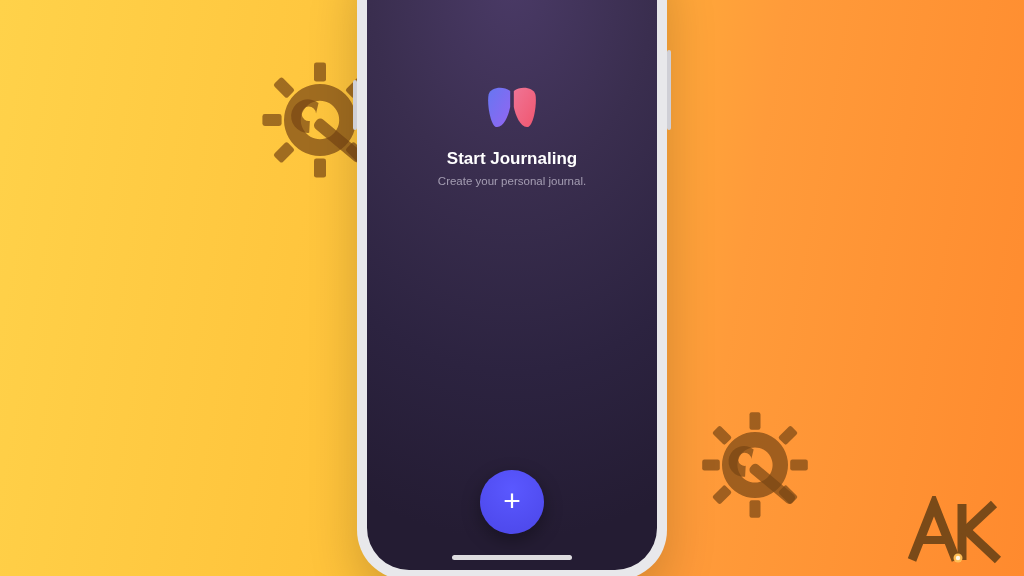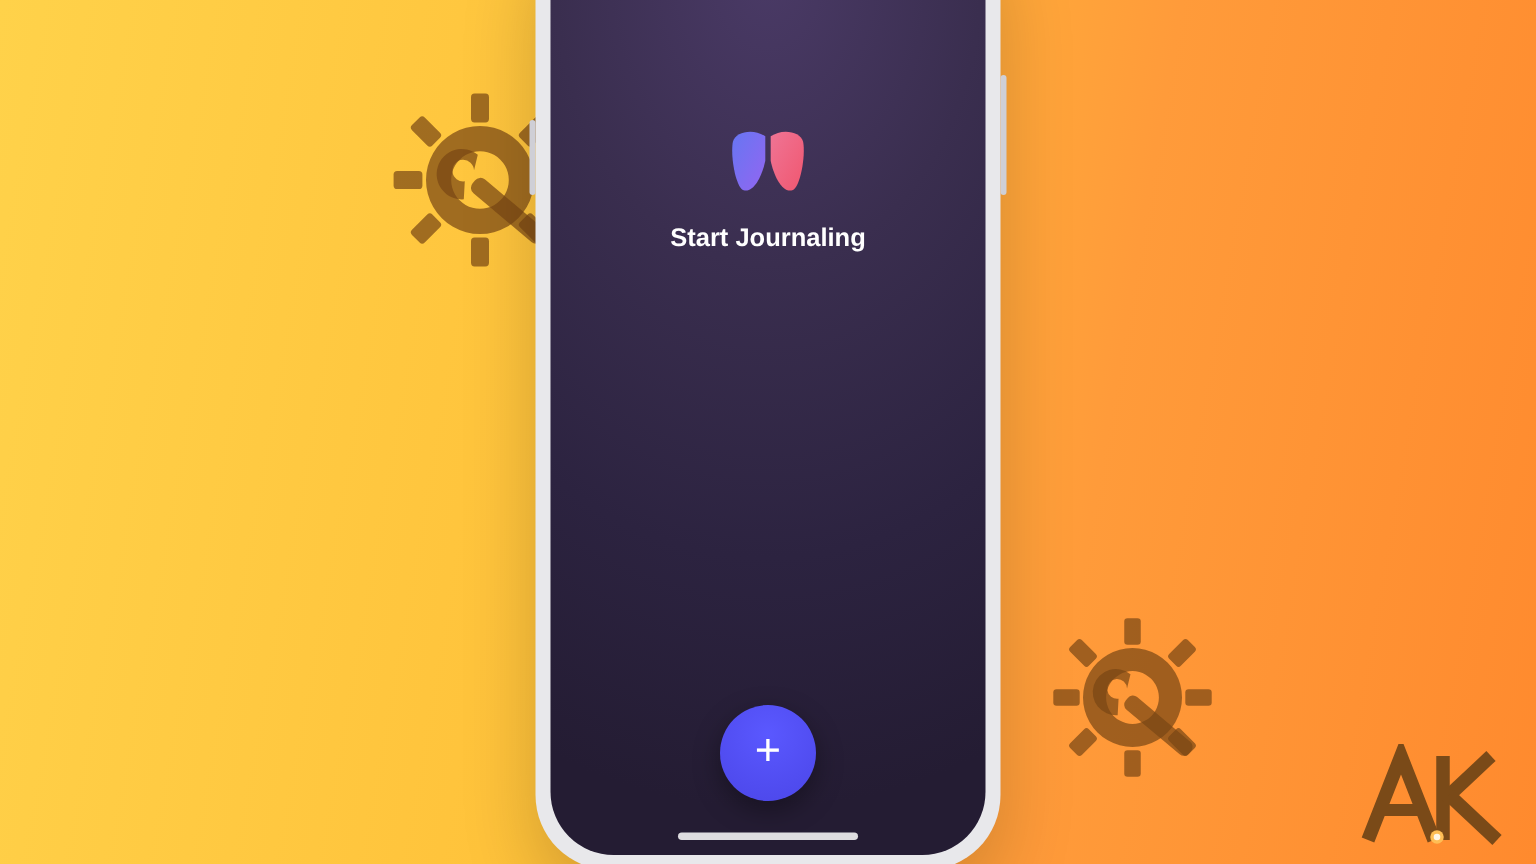--- a/index.html
+++ b/index.html
@@ -192,20 +192,21 @@
             <linearGradient id="lg2" x1="0" y1="0" x2="1" y2="1">
               <stop offset="0%" stop-color="#ff7a9a"></stop>
               <stop offset="100%" stop-color="#ff5a72"></stop>
             </linearGradient>
           </defs>
           <path d="M28 6 C20 0, 6 2, 4 10 C2 20, 6 44, 12 46 C20 48, 26 34, 28 24 Z" fill="url(#lg1)" opacity="0.92"></path>
           <path d="M32 6 C40 0, 54 2, 56 10 C58 20, 54 44, 48 46 C40 48, 34 34, 32 24 Z" fill="url(#lg2)" opacity="0.92"></path>
         </svg>
       </div>
       <div class="title">Start Journaling</div>
+      <div class="sub">Create your personal journal.</div>
     </div>
 
     <div class="add-btn">
       <span class="plus">+</span>
     </div>
 
     <div class="home-indicator"></div>
   </div>
 </div>
 

